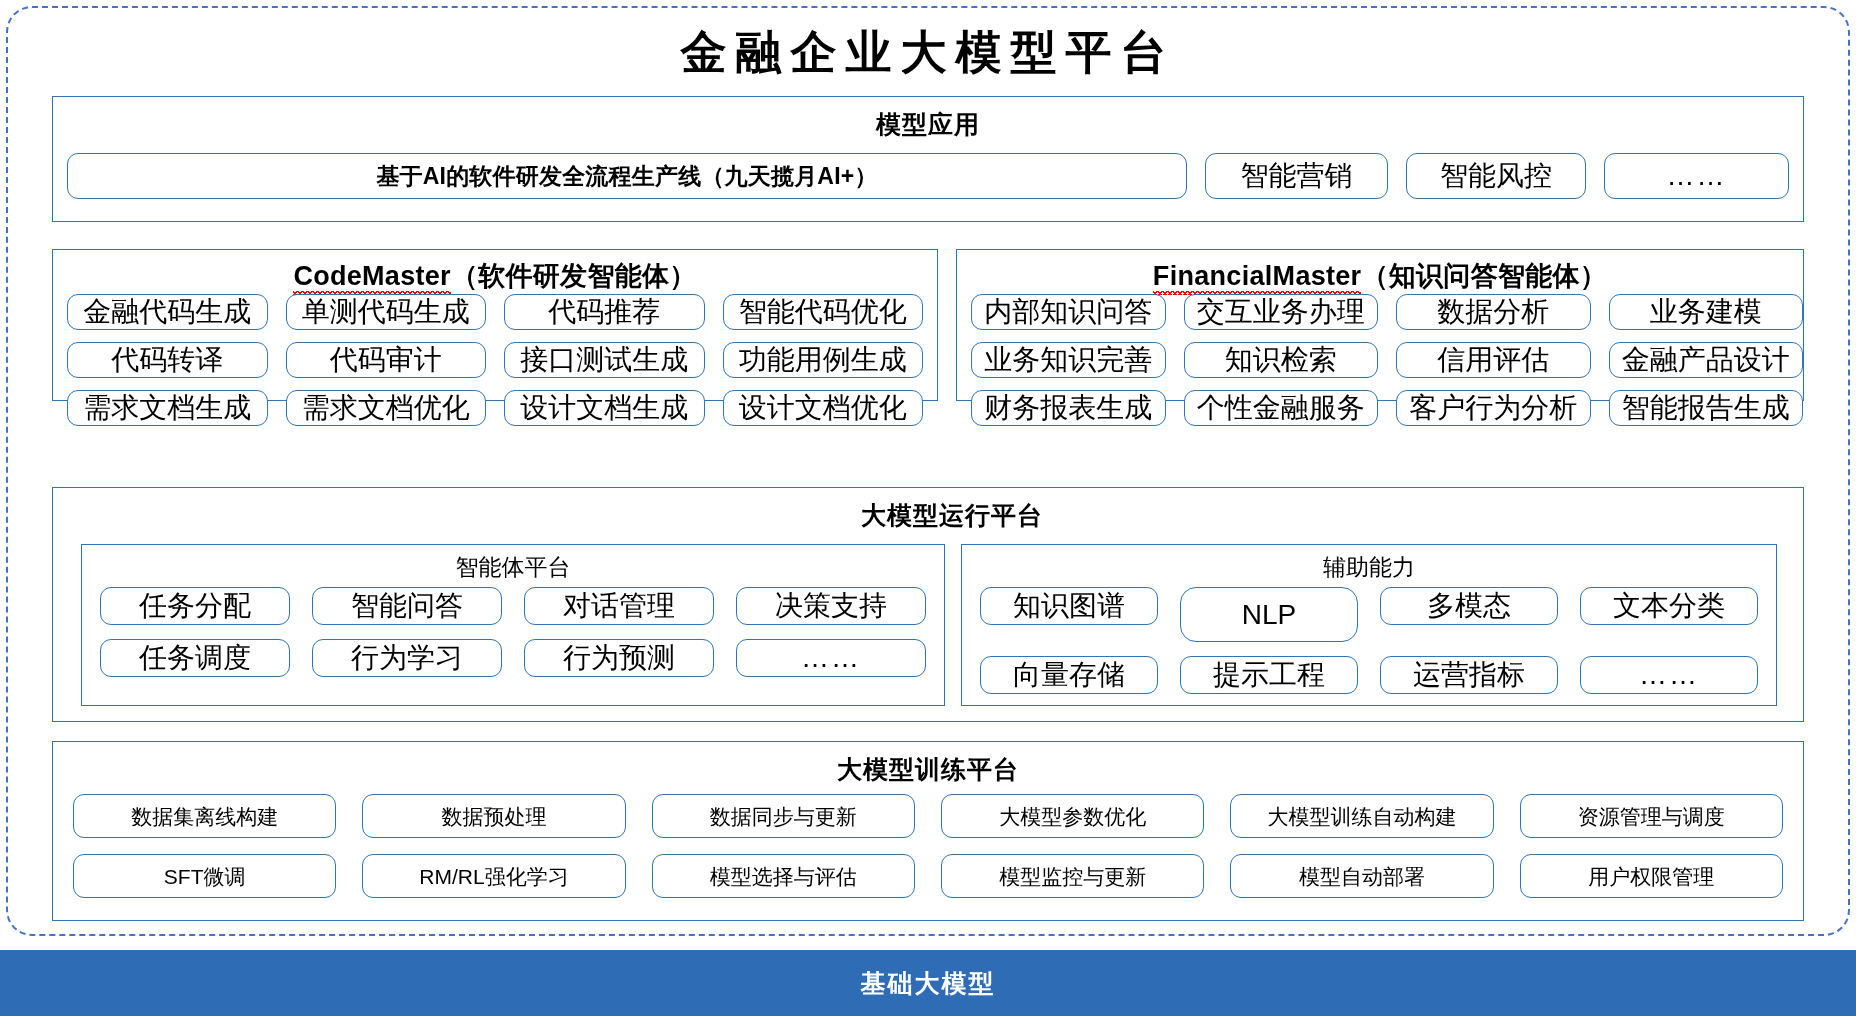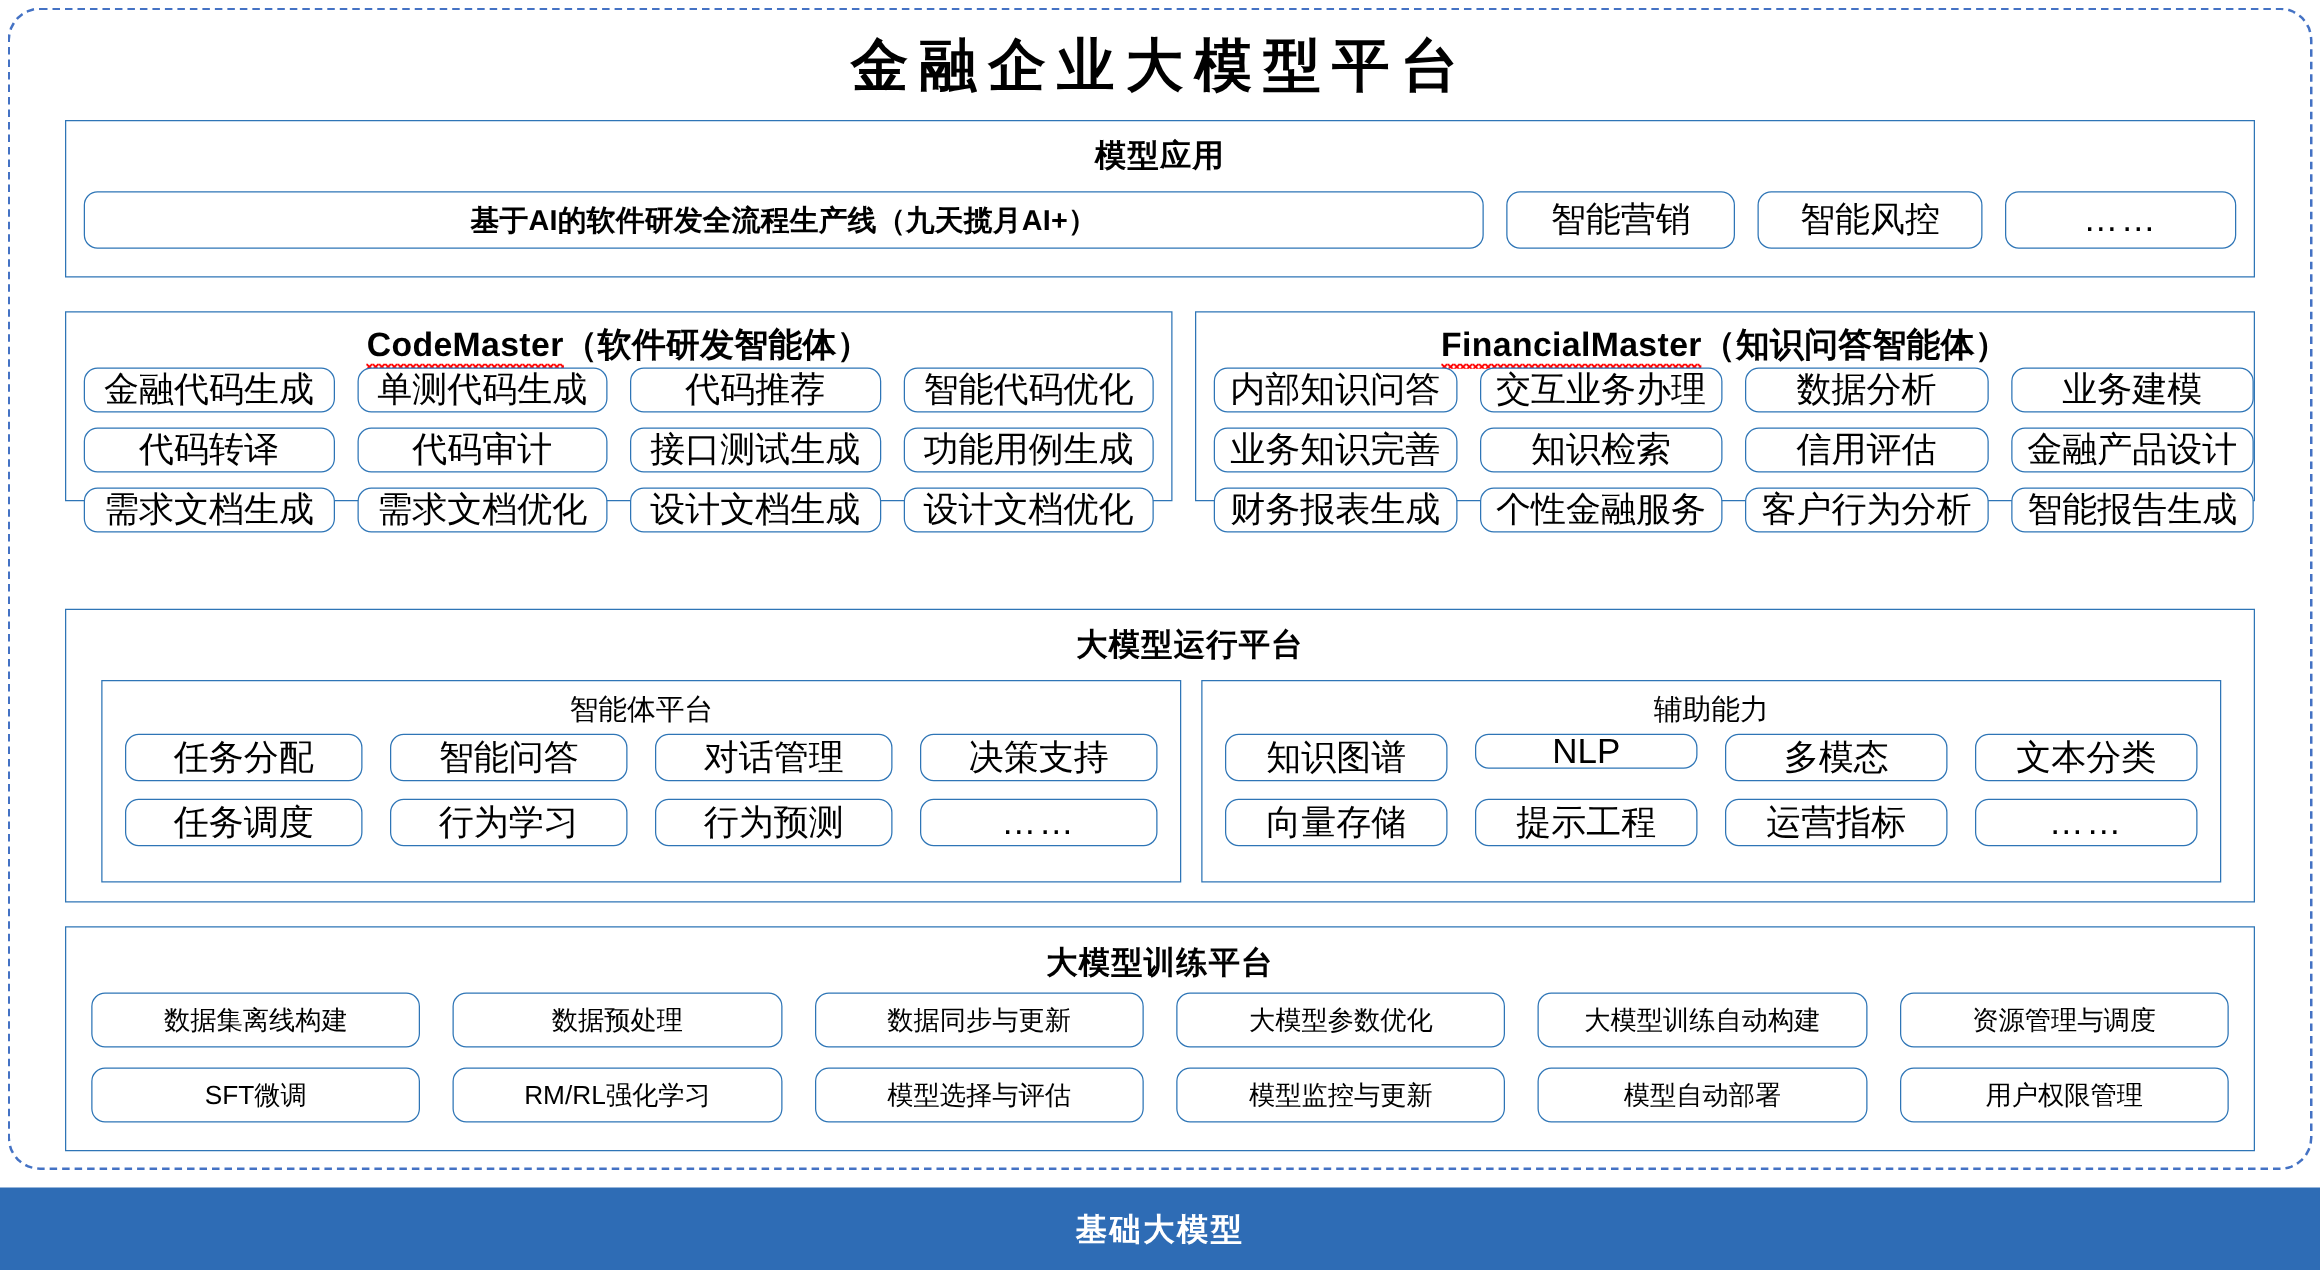--- a/index.html
+++ b/index.html
@@ -200,21 +200,21 @@
         <div class="chip" style="height:38px;">行为学习</div>
         <div class="chip" style="height:38px;">行为预测</div>
         <div class="chip dots" style="height:38px;">……</div>
       </div>
     </div>
 
     <div class="panel" style="left:908px; top:56px; width:816px; height:162px;">
       <div class="subpanel-title" style="margin-top:7px;">辅助能力</div>
       <div class="grid grid-4" style="position:absolute; left:18px; right:18px; top:42px; gap:14px 22px;">
         <div class="chip" style="height:38px;">知识图谱</div>
-        <div class="chip" style="height:28px;">NLP</div>
+        <div class="chip" style="height:55px;border-radius:16px;">NLP</div>
         <div class="chip" style="height:38px;">多模态</div>
         <div class="chip" style="height:38px;">文本分类</div>
         <div class="chip" style="height:38px;">向量存储</div>
         <div class="chip" style="height:38px;">提示工程</div>
         <div class="chip" style="height:38px;">运营指标</div>
         <div class="chip dots" style="height:38px;">……</div>
       </div>
     </div>
   </div>
 

